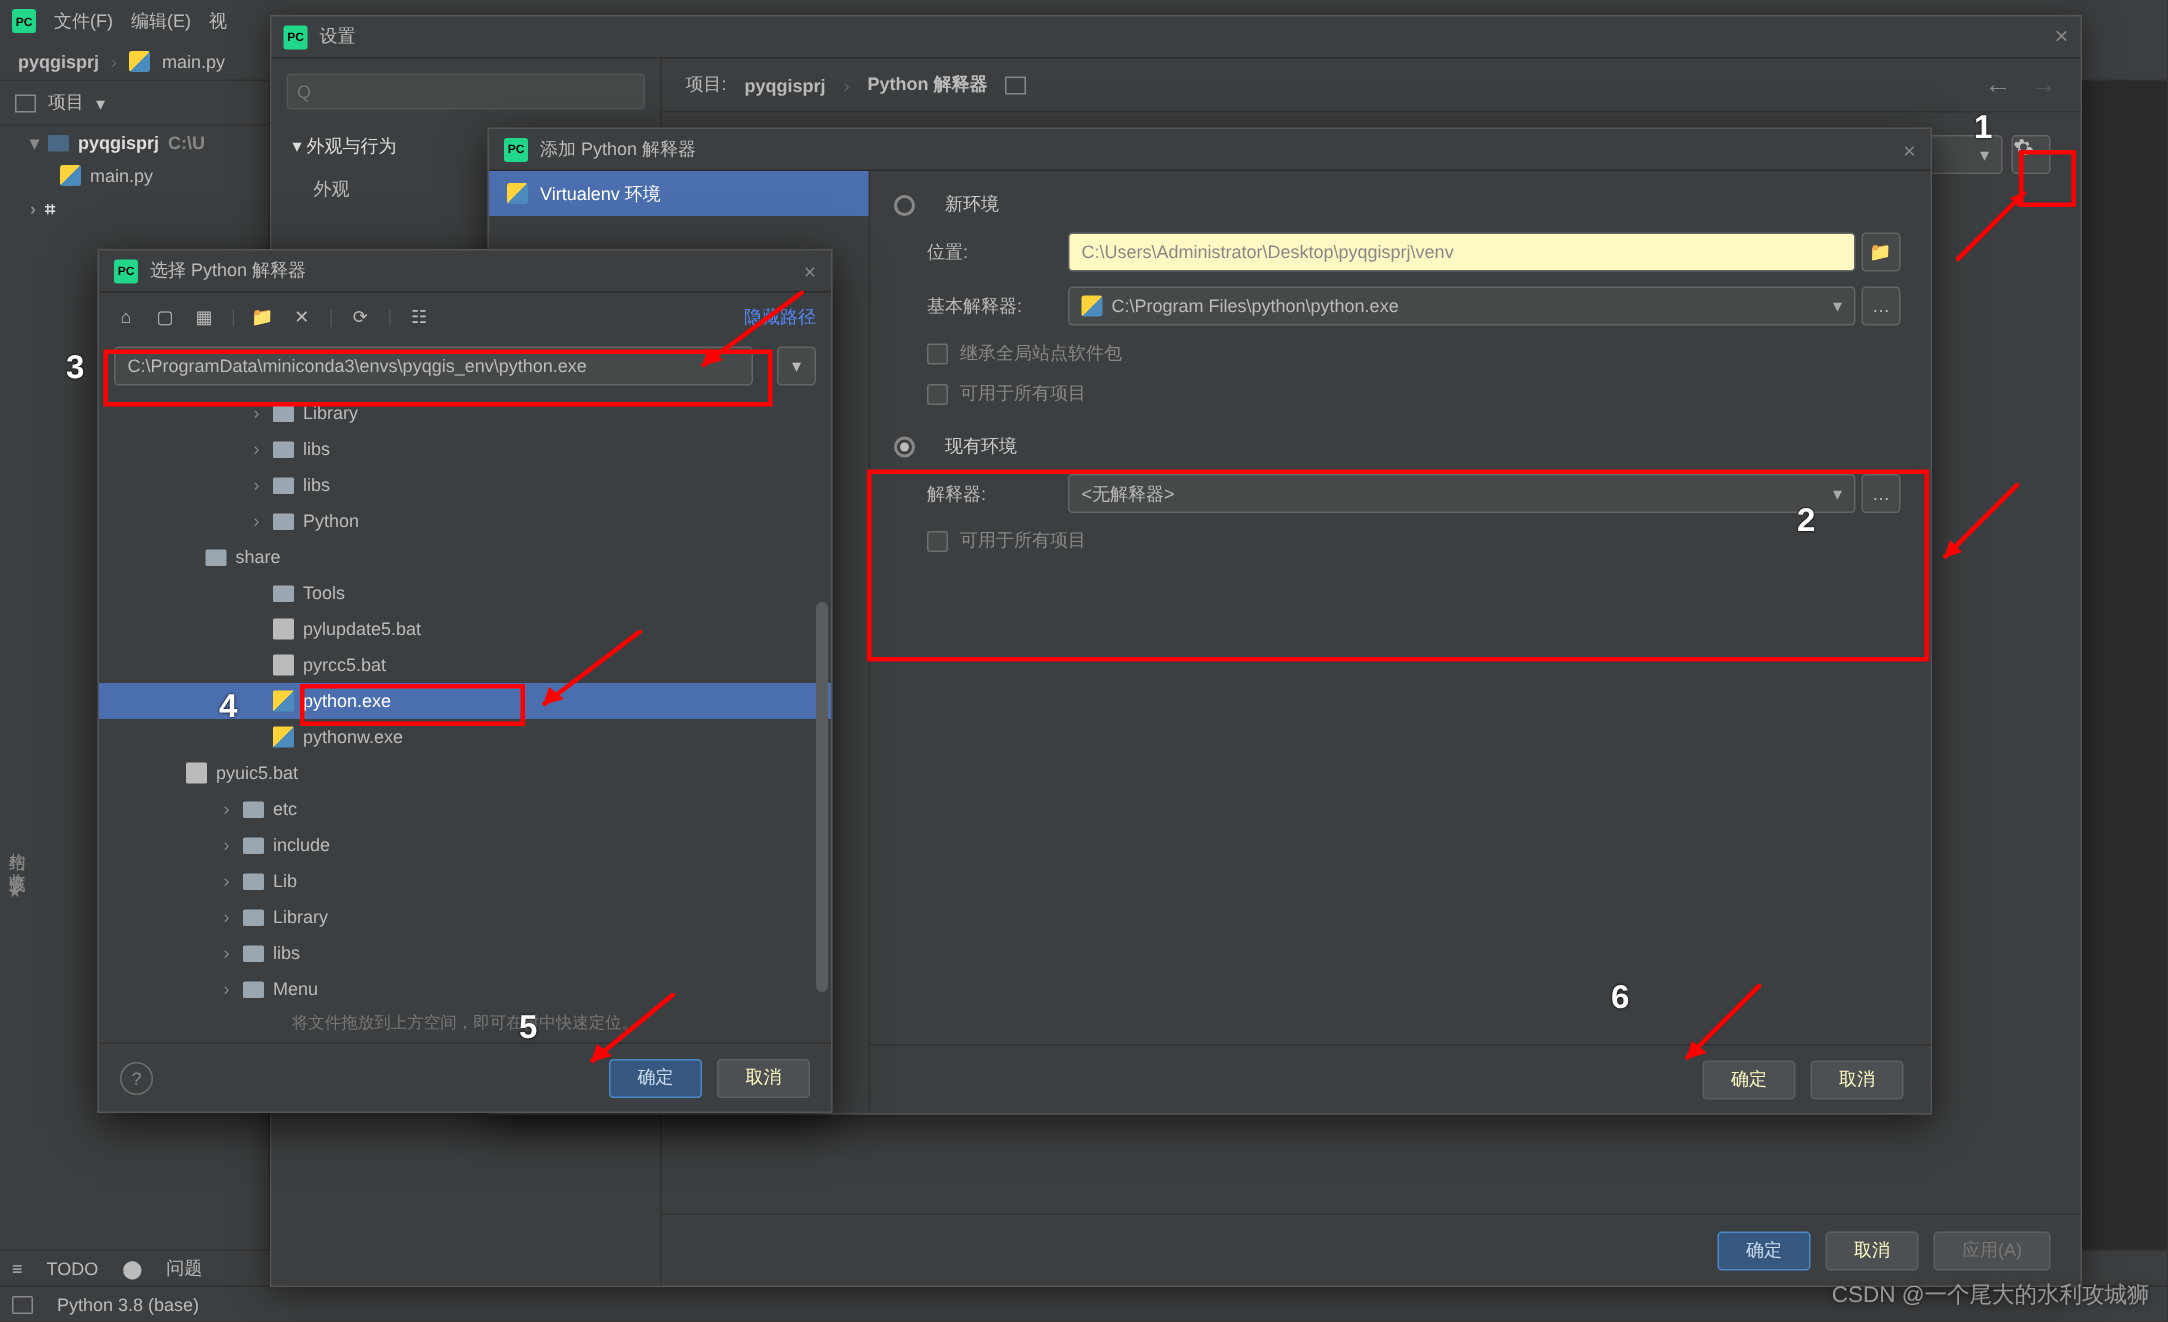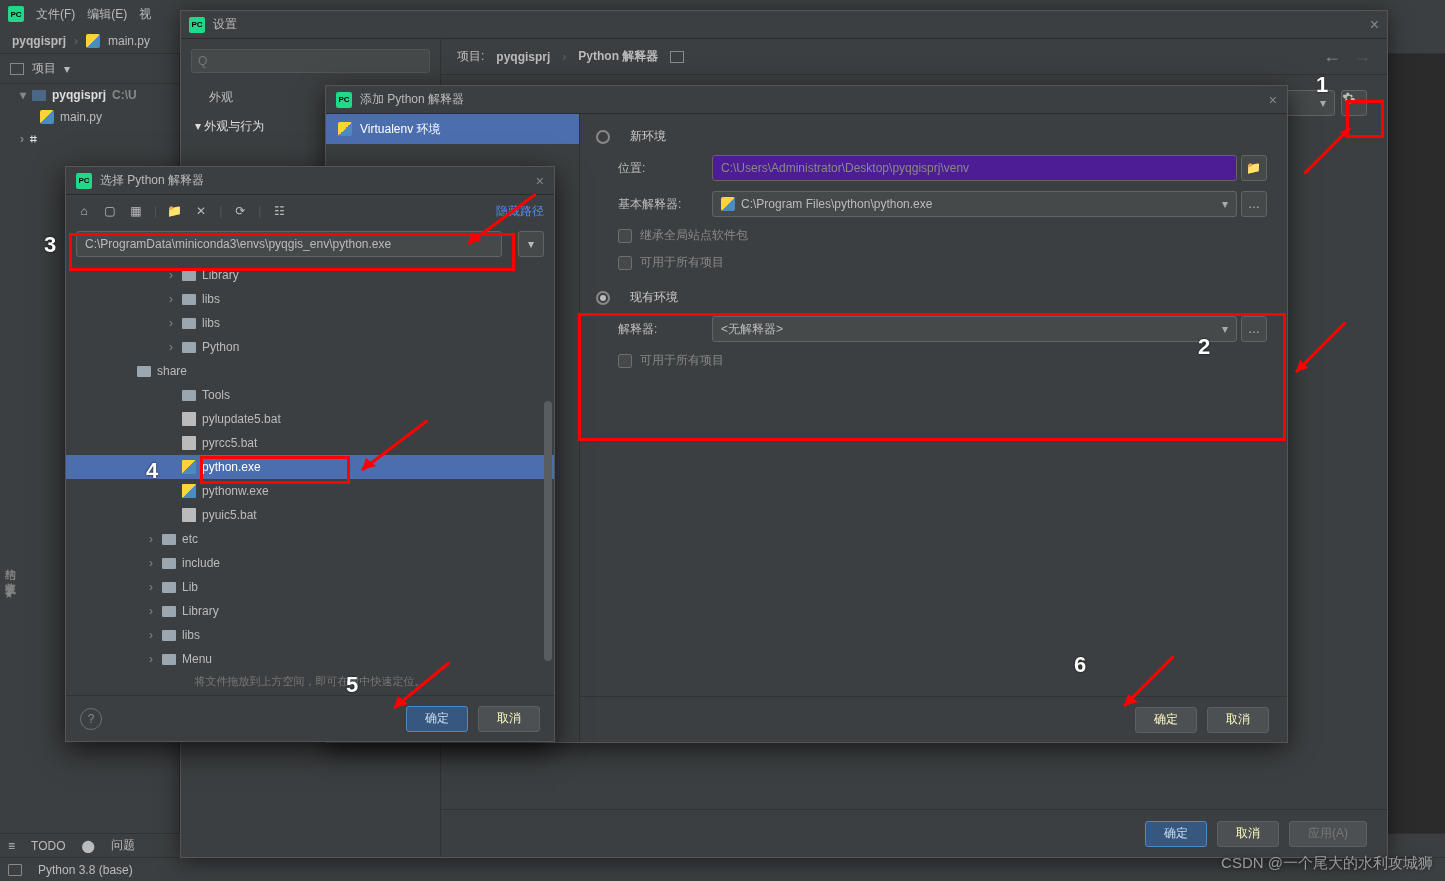--- a/index.html
+++ b/index.html
@@ -61,21 +61,21 @@
 .add-interp-body { display: flex; flex: 1; }
 .interp-types { width: 254px; border-right: 1px solid #323232; }
 .interp-type { height: 30px; display: flex; align-items: center; gap: 8px; padding: 0 12px; color: #bbb; cursor: pointer; }
 .interp-type.selected { background: #4b6eaf; color: #fff; }
 .interp-form { flex: 1; padding: 14px 16px 50px; display: flex; flex-direction: column; gap: 10px; position: relative; }
 .radio-row { display: flex; align-items: center; gap: 20px; color: #ccc; }
 .radio { width: 14px; height: 14px; border-radius: 50%; border: 2px solid #888; display: inline-flex; align-items: center; justify-content: center; }
 .radio.checked::after { content: ""; width: 6px; height: 6px; background: #bbb; border-radius: 50%; }
 .indent { padding-left: 22px; display: flex; flex-direction: column; gap: 10px; }
 .form-row { display: grid; grid-template-columns: 90px 1fr 30px; align-items: center; gap: 4px; }
-.text-input { height: 26px; background: #4c1d95; border: 1px solid #646464; border-radius: 3px; padding: 0 8px; color: #888; display: flex; align-items: center; }
+.text-input { height: 26px; background: #fef9c3; border: 1px solid #646464; border-radius: 3px; padding: 0 8px; color: #888; display: flex; align-items: center; }
 .chk-row { display: flex; align-items: center; gap: 8px; color: #888; padding-left: 22px; }
 .checkbox { width: 14px; height: 14px; border: 1px solid #6e6e6e; border-radius: 2px; background: #45494a; }
 .add-interp-footer { position: absolute; bottom: 0; right: 0; left: 0; height: 46px; display: flex; align-items: center; justify-content: flex-end; gap: 10px; padding: 0 18px; border-top: 1px solid #323232; }
 
 
 .file-dialog { position: absolute; left: 65px; top: 166px; width: 490px; height: 576px; background: #3c3f41; border: 1px solid #555; box-shadow: 0 8px 28px rgba(0,0,0,.7); display: flex; flex-direction: column; }
 .file-title { height: 28px; display: flex; align-items: center; padding: 0 10px; gap: 8px; border-bottom: 1px solid #2b2b2b; }
 .file-title .close { margin-left: auto; color: #888; font-size: 14px; cursor: pointer; }
 .file-toolbar { height: 32px; display: flex; align-items: center; padding: 0 10px; gap: 10px; }
 .file-toolbar .link { margin-left: auto; color: #548af7; cursor: pointer; }
@@ -164,22 +164,22 @@
   <div class="settings-title">
     <span class="ide-icon">PC</span>
     <span>设置</span>
     <span class="close">×</span>
   </div>
   <div class="settings-body">
     <div class="settings-sidebar">
       <div class="search-box">
         <input placeholder="Q" style="">
       </div>
+      <div class="cat-item" style="color:#ddd">▾ <span>外观与行为</span></div>
       <div class="cat-item sub">外观</div>
-      <div class="cat-item" style="color:#ddd">▾ <span>外观与行为</span></div>
     </div>
     <div class="settings-main">
       <div class="settings-crumb">
         <span>项目:</span>
         <b>pyqgisprj</b>
         <span class="sep">›</span>
         <b>Python 解释器</b>
         <span class="stack-icon"></span>
         <div style="flex:1"></div>
         <span style="color:#888;font-size:18px">←</span>
@@ -341,21 +341,21 @@
         <div class="ft-row selected" style="padding-left: 100px;">
           <span class="arrow"></span>
           <span class="file-icon exe"></span>
           <span>python.exe</span>
         </div>
         <div class="ft-row" style="padding-left: 100px;">
           <span class="arrow"></span>
           <span class="file-icon exe"></span>
           <span>pythonw.exe</span>
         </div>
-        <div class="ft-row" style="padding-left: 100px;">
+        <div class="ft-row" style="padding-left: 42px;">
           <span class="arrow"></span>
           <span class="file-icon bat"></span>
           <span>pyuic5.bat</span>
         </div>
         <div class="ft-row" style="padding-left: 80px;">
           <span class="arrow">›</span>
           <span class="folder-icon"></span>
           <span>etc</span>
         </div>
         <div class="ft-row" style="padding-left: 80px;">

